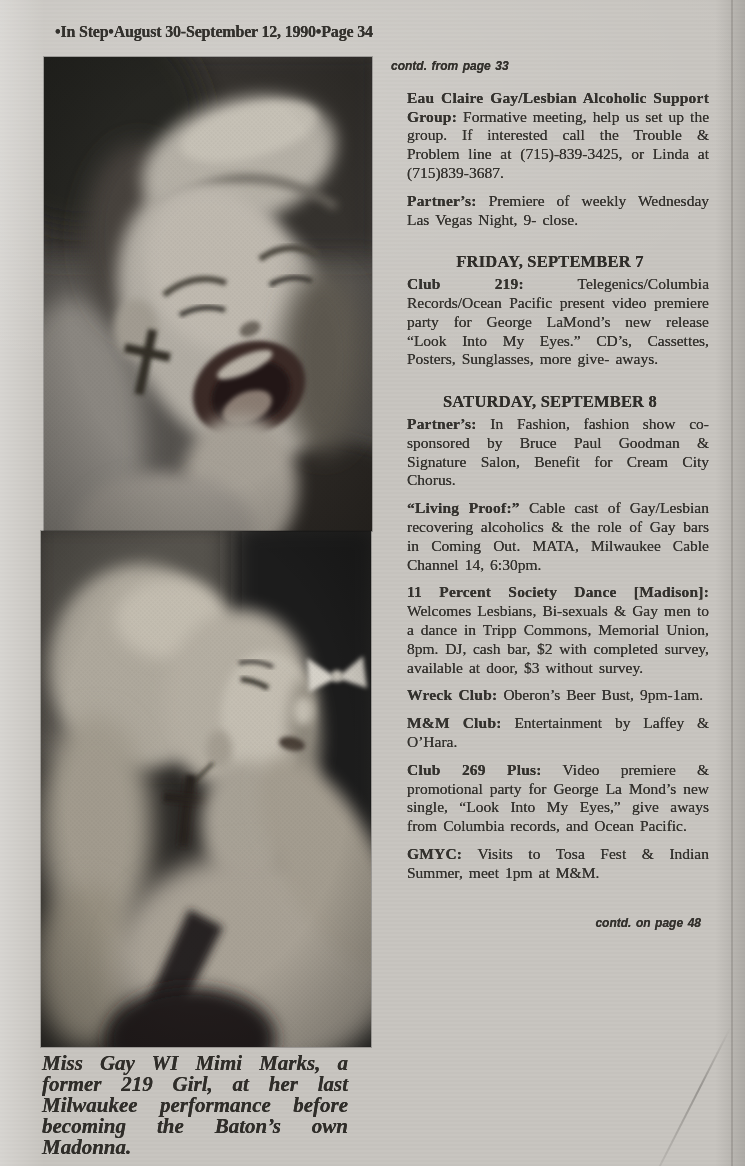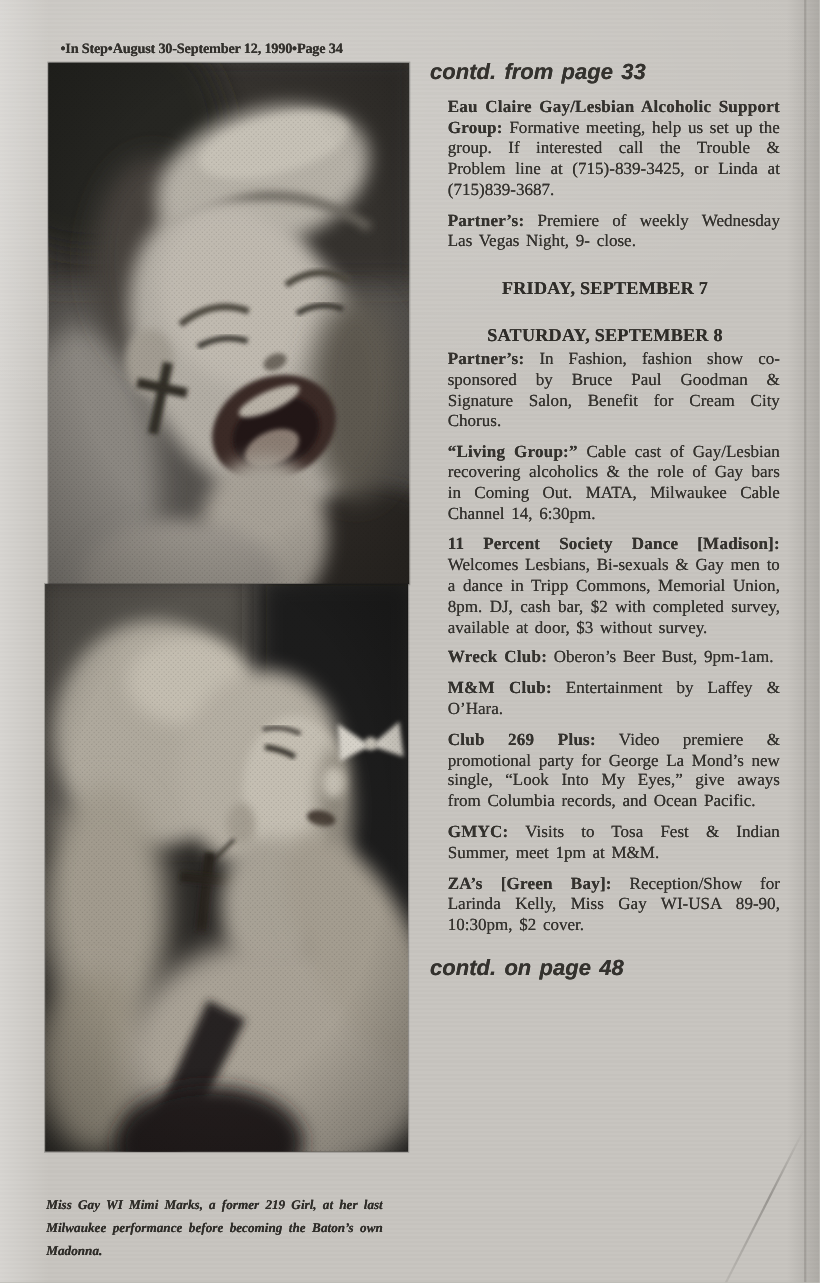--- a/index.html
+++ b/index.html
@@ -9,47 +9,46 @@
     background-color:#c8c5c0;
     background-image:
       radial-gradient(ellipse 900px 500px at 30% 8%, rgba(255,255,255,.16), transparent 60%),
       linear-gradient(90deg, rgba(255,255,255,.28), rgba(255,255,255,0) 6%),
       linear-gradient(270deg, rgba(70,68,64,.20), rgba(70,68,64,0) 4%),
       repeating-linear-gradient(0deg, rgba(0,0,0,.015) 0 2px, rgba(0,0,0,0) 2px 4px);
     font-family:"Liberation Serif", serif;
     color:#33312d;
   }
   .hdr{
-    position:absolute;left:55px;top:36px;width:420px;
-    font-weight:bold;font-size:13px;letter-spacing:-0.2px;
+    position:absolute;left:55px;top:23px;width:420px;
+    font-weight:bold;font-size:16px;letter-spacing:-0.2px;
     text-shadow:0 0 .4px #33312d;
     white-space:nowrap;
   }
   .photo{position:absolute;outline:1px solid rgba(20,20,18,.25);}
   .photo svg{display:block;width:100%;height:100%;}
   .ph1{left:44px;top:57px;width:328px;height:474px;}
   .ph2{left:41px;top:531px;width:330px;height:516px;}
   .caption{
     position:absolute;left:42px;top:1053px;width:306px;
-    font-style:italic;font-weight:600;font-size:12px;line-height:21px;
+    font-style:italic;font-weight:600;font-size:21px;line-height:21px;
     text-align:justify;word-spacing:.18em;color:#2f2d29;
     text-shadow:0 0 .4px #2f2d29;
-    margin-top:32px;
   }
   .col{
     position:absolute;left:391px;top:57px;width:318px;
     font-size:15.5px;line-height:18.8px;text-align:justify;
     color:#34322e;text-shadow:0 0 .35px #34322e;
   }
   .contd{
     font-family:"Liberation Sans", sans-serif;
-    font-weight:bold;font-style:italic;font-size:20px;
+    font-weight:bold;font-style:italic;font-size:12px;
     text-align:left;margin:0 0 13px 0;word-spacing:.1em;
   }
-  .contd.on{margin:20px 8px 0 0;}
+  .contd.on{text-align:right;margin:32px 8px 0 0;}
   p.item{margin:0 0 9px 16px;word-spacing:.14em;}
   p.item b{letter-spacing:.2px;}
   h3.day{
     text-align:center;font-size:16.5px;margin:24px 0 3px 0;
     letter-spacing:.2px;font-weight:bold;color:#2f2d29;
   }
   .crease{
     position:absolute;right:52px;bottom:-22px;width:2px;height:170px;
     background:linear-gradient(rgba(95,92,88,0), rgba(95,92,88,.45) 40%, rgba(95,92,88,.08));
     transform:rotate(27deg);
@@ -185,29 +184,29 @@
   <div class="caption">Miss Gay WI Mimi Marks, a former 219 Girl, at her last Milwaukee performance before becoming the Baton’s own Madonna.</div>
 
   <div class="col">
 
     <div class="contd">contd. from page 33</div>
 
     <p class="item"><b>Eau Claire Gay/Lesbian Alcoholic Support Group:</b> <span>Formative meeting, help us set up the group. If interested call the Trouble &amp; Problem line at (715)-839-3425, or Linda at (715)839-3687.</span></p>
     <p class="item"><b>Partner’s:</b> <span>Premiere of weekly Wednesday Las Vegas Night, 9- close.</span></p>
 
     <h3 class="day">FRIDAY, SEPTEMBER 7</h3>
+    <p class="item"><b>Club 219:</b> <span>Telegenics/Columbia Records/Ocean Pacific present video premiere party for George LaMond’s new release “Look Into My Eyes.” CD’s, Cassettes, Posters, Sunglasses, more give- aways.</span></p>
 
     <h3 class="day">SATURDAY, SEPTEMBER 8</h3>
     <p class="item"><b>Partner’s:</b> <span>In Fashion, fashion show co-sponsored by Bruce Paul Goodman &amp; Signature Salon, Benefit for Cream City Chorus.</span></p>
-    <p class="item"><b>“Living Group:”</b> <span>Cable cast of Gay/Lesbian recovering alcoholics &amp; the role of Gay bars in Coming Out. MATA, Milwaukee Cable Channel 14, 6:30pm.</span></p>
+    <p class="item"><b>“Living Proof:”</b> <span>Cable cast of Gay/Lesbian recovering alcoholics &amp; the role of Gay bars in Coming Out. MATA, Milwaukee Cable Channel 14, 6:30pm.</span></p>
     <p class="item"><b>11 Percent Society Dance [Madison]:</b> <span>Welcomes Lesbians, Bi-sexuals &amp; Gay men to a dance in Tripp Commons, Memorial Union, 8pm. DJ, cash bar, $2 with completed survey, available at door, $3 without survey.</span></p>
     <p class="item"><b>Wreck Club:</b> <span>Oberon’s Beer Bust, 9pm-1am.</span></p>
     <p class="item"><b>M&amp;M Club:</b> <span>Entertainment by Laffey &amp; O’Hara.</span></p>
     <p class="item"><b>Club 269 Plus:</b> <span>Video premiere &amp; promotional party for George La Mond’s new single, “Look Into My Eyes,” give aways from Columbia records, and Ocean Pacific.</span></p>
     <p class="item"><b>GMYC:</b> <span>Visits to Tosa Fest &amp; Indian Summer, meet 1pm at M&amp;M.</span></p>
-    <p class="item"><b>ZA’s [Green Bay]:</b> <span>Reception/Show for Larinda Kelly, Miss Gay WI-USA 89-90, 10:30pm, $2 cover.</span></p>
 
     <div class="contd on">contd. on page 48</div>
   </div>
 
   <div class="crease"></div>
   <div class="edge-line"></div>
 </div>
 
 </body></html>

